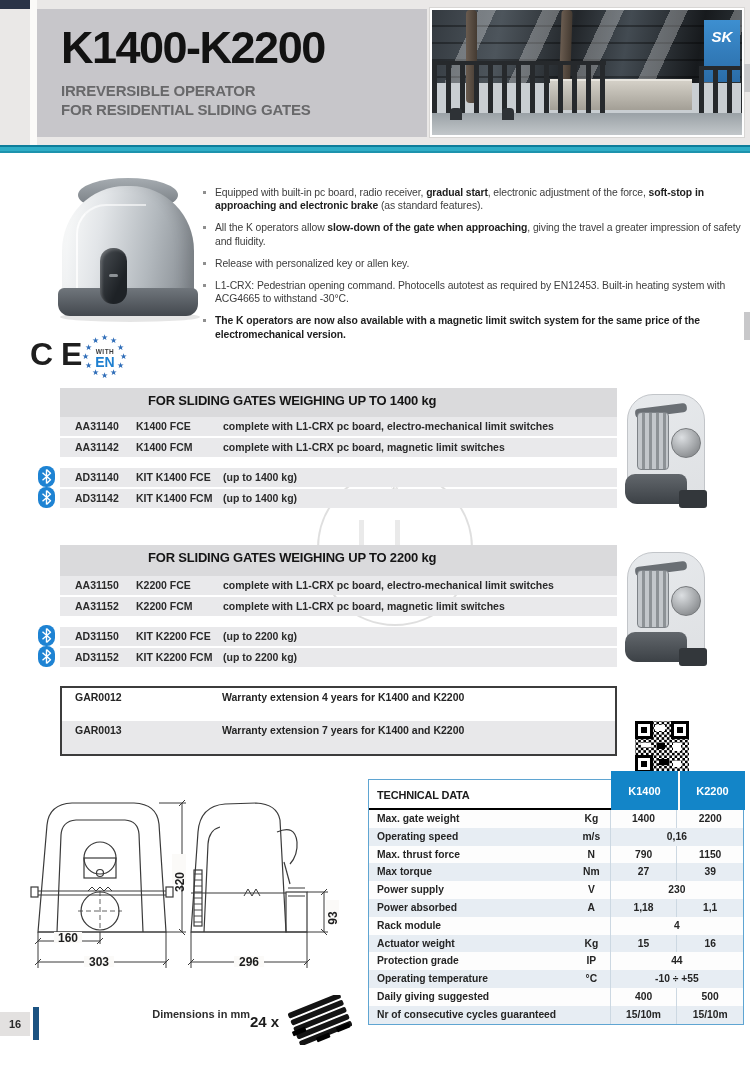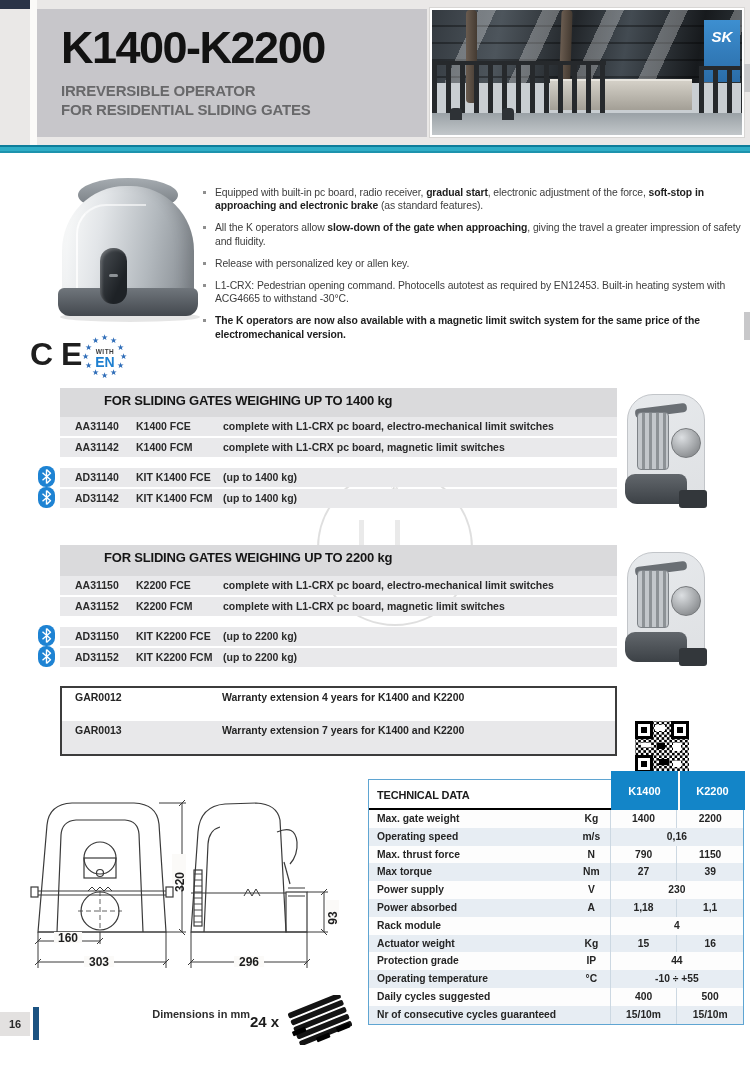--- a/index.html
+++ b/index.html
@@ -62,21 +62,21 @@
   .ft.allb { font-weight:700; color:#1f1f1f; }
 
   
   .ce { position:absolute; left:30px; top:336px; font-size:32px; font-weight:600; letter-spacing:8px; color:#1e1e1e; }
   .enlogo { position:absolute; left:82px; top:334px; width:46px; height:48px; }
   .enlogo .st { position:absolute; font-size:8px; color:#2f6db8; line-height:8px; }
   .en-with { position:absolute; top:14px; width:100%; text-align:center; font-size:6.5px; font-weight:700; color:#3a3a3a; letter-spacing:.5px; }
   .en-main { position:absolute; top:20px; width:100%; text-align:center; font-size:14px; font-weight:800; color:#1d7fd0; }
 
   
-  .sheading { position:absolute; left:60px; width:557px; height:35px; background:#dadadc; line-height:26px; padding-left:44px; font-size:13px; font-weight:800; color:#151515; letter-spacing:-0.2px; }
+  .sheading { position:absolute; left:60px; width:557px; height:35px; background:#dadadc; line-height:26px; padding-left:88px; font-size:13px; font-weight:800; color:#151515; letter-spacing:-0.2px; }
   .prow { position:absolute; left:60px; width:557px; height:19px; background:#e9e9eb; font-size:10.5px; font-weight:700; color:#2b2b2b; line-height:19px; }
   .prow .code { position:absolute; left:15px; }
   .prow .name { position:absolute; left:76px; }
   .prow .desc { position:absolute; left:163px; }
   .bt { position:absolute; left:38px; width:17px; height:21px; }
   .bt svg { display:block; }
 
   
   .mini { position:absolute; left:621px; width:92px; height:118px; }
   .mini .shell { position:absolute; left:6px; top:2px; width:78px; height:108px; border-radius:26px 26px 10px 10px;
@@ -404,21 +404,21 @@
           <span class="c-label">Protection grade</span>
           <span class="c-unit">IP</span>
           <span class="c-span">44</span>
         </div>
       <div class="tt-r">
           <span class="c-label">Operating temperature</span>
           <span class="c-unit">°C</span>
           <span class="c-span">-10 ÷ +55</span>
         </div>
       <div class="tt-r">
-          <span class="c-label">Daily cycles suggested</span>
+          <span class="c-label">Daily giving suggested</span>
           <span class="c-unit"></span>
           <span class="c-v">400</span>
           <span class="c-v">500</span>
         </div>
       <div class="tt-r">
           <span class="c-label">Nr of consecutive cycles guaranteed</span>
           <span class="c-unit"></span>
           <span class="c-v">15/10m</span>
           <span class="c-v">15/10m</span>
         </div>

